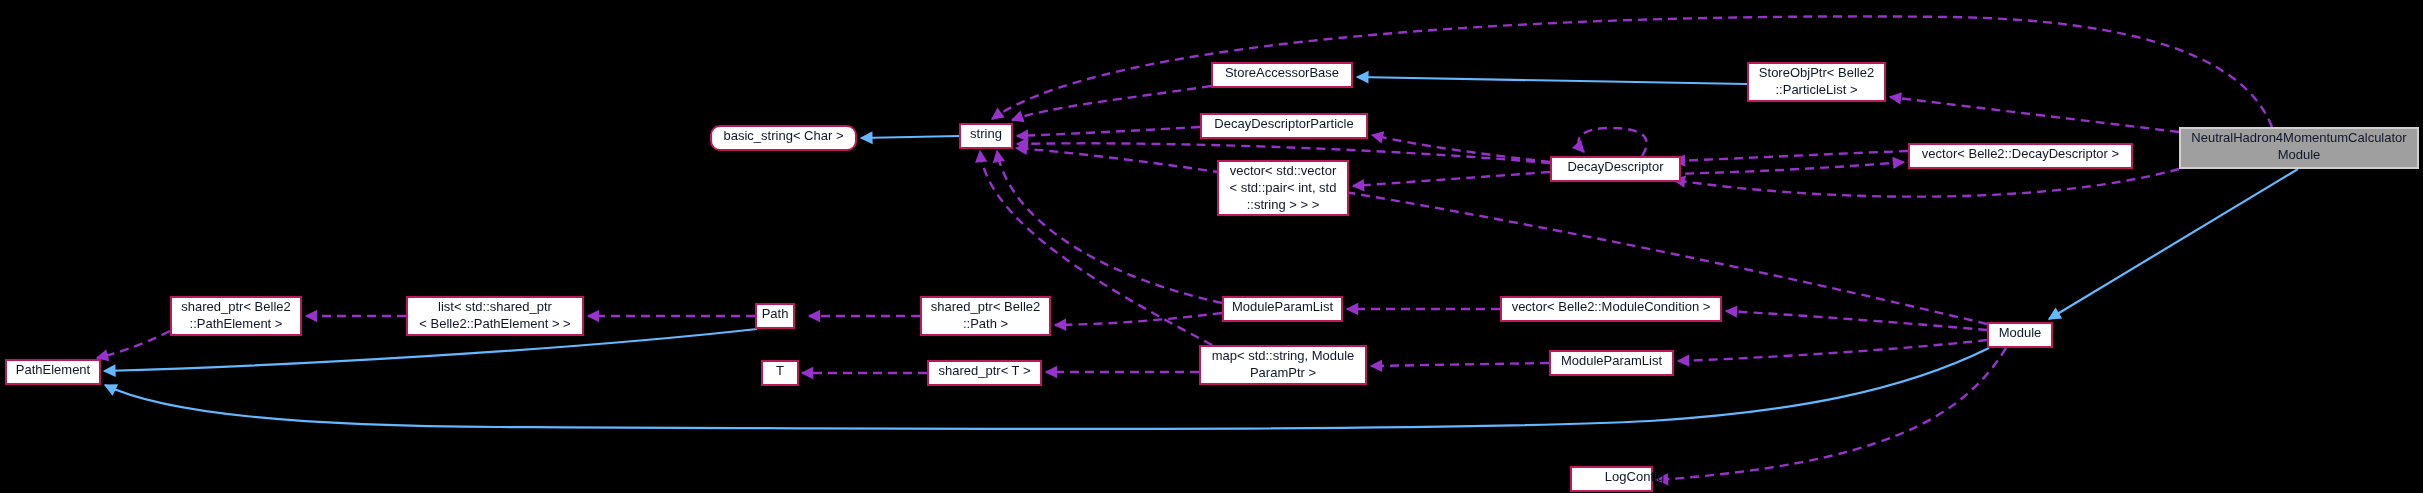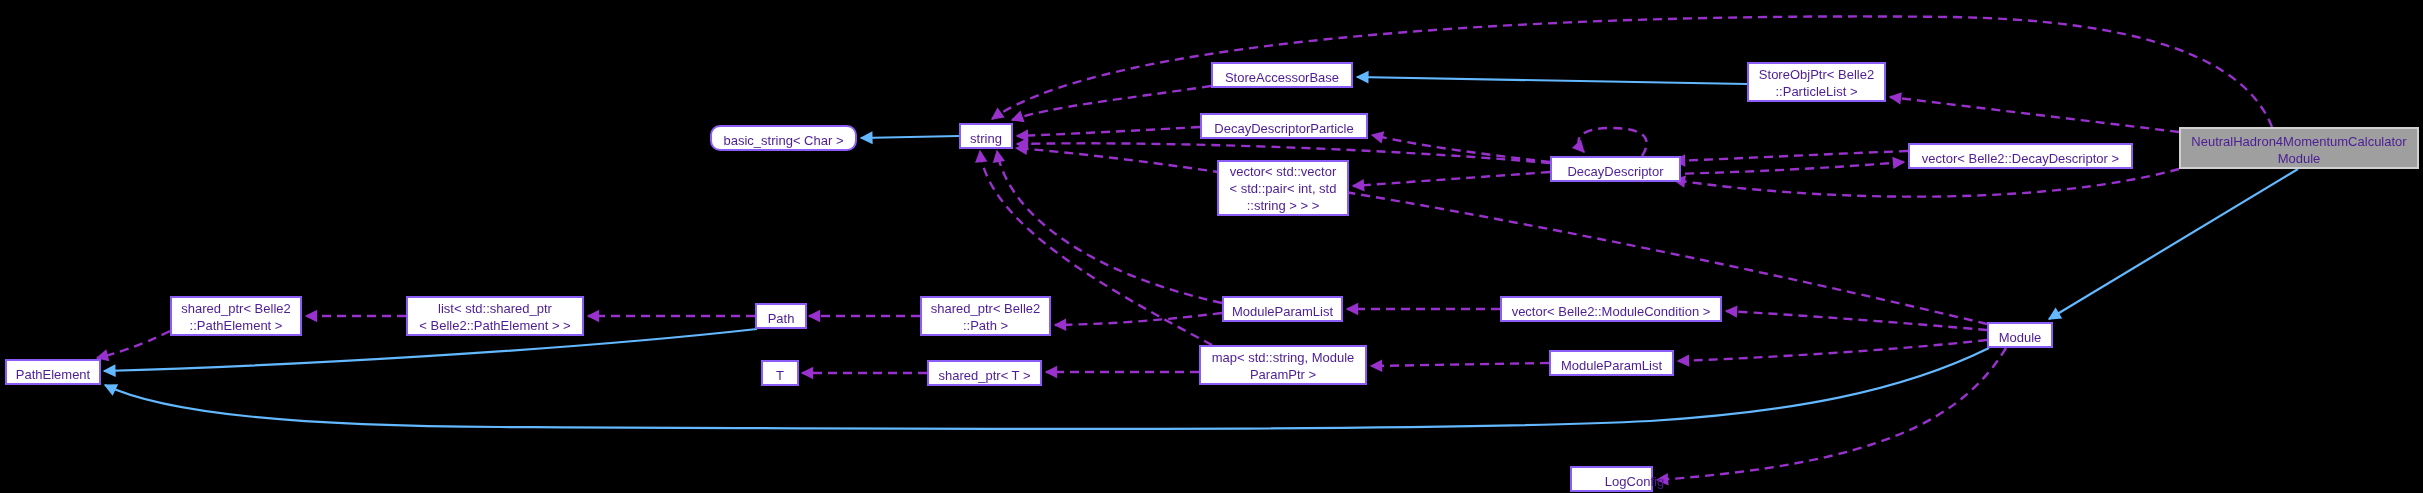--- a/index.html
+++ b/index.html
@@ -24,26 +24,26 @@
   .edge-use {
     fill: none;
     stroke: #9932cc;
     stroke-width: 2.4;
     stroke-dasharray: 9 6;
   }
   .node {
     position: absolute;
     box-sizing: border-box;
     background: #ffffff;
-    border: 2px solid #8b5cf6;
-    color: #4c1d95;
+    border: 2px solid #be185d;
+    color: #0f172a;
     display: flex;
     flex-direction: column;
     align-items: center;
-    justify-content: flex-end;
+    justify-content: flex-start;
     font-size: 13px;
     line-height: 17px;
     white-space: nowrap;
     text-align: center;
     z-index: 2;
   }
   .node.highlight {
     background: #9f9f9f;
     border-color: #d0d0d0;
   }
@@ -103,21 +103,21 @@
         <span>shared_ptr&lt; Belle2</span>
         <span>::PathElement &gt;</span>
       </div>
       <div class="node" style="left: 406px; top: 296px; width: 178px; height: 40px;">
         <span>list&lt; std::shared_ptr</span>
         <span>&lt; Belle2::PathElement &gt; &gt;</span>
       </div>
       <div class="node" style="left: 710px; top: 125px; width: 147px; height: 26px; border-radius: 10px;">
         <span>basic_string&lt; Char &gt;</span>
       </div>
-      <div class="node" style="left: 755px; top: 303px; width: 52px; height: 26px;">
+      <div class="node" style="left: 755px; top: 303px; width: 40px; height: 26px;">
         <span>Path</span>
       </div>
       <div class="node" style="left: 761px; top: 360px; width: 38px; height: 26px;">
         <span>T</span>
       </div>
       <div class="node" style="left: 959px; top: 123px; width: 54px; height: 26px;">
         <span>string</span>
       </div>
       <div class="node" style="left: 920px; top: 296px; width: 131px; height: 40px;">
         <span>shared_ptr&lt; Belle2</span>

